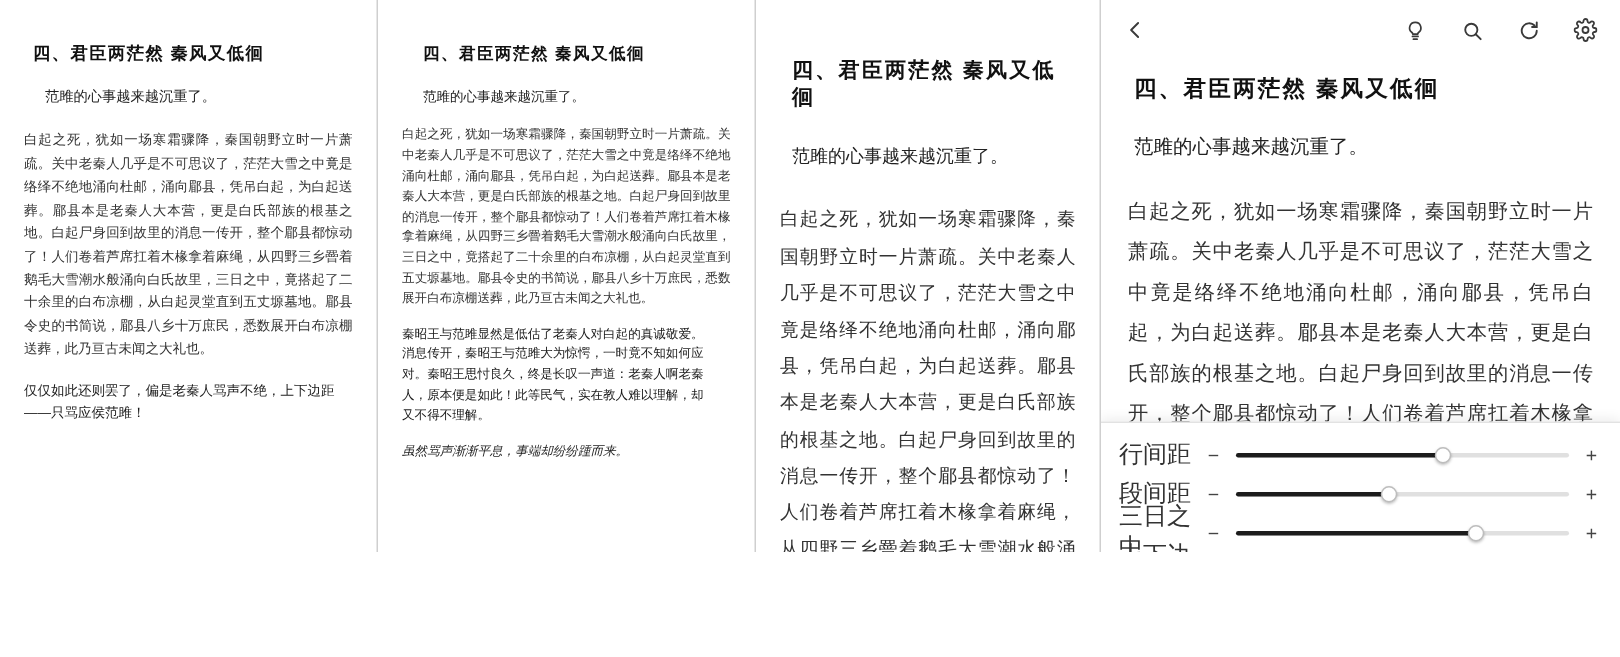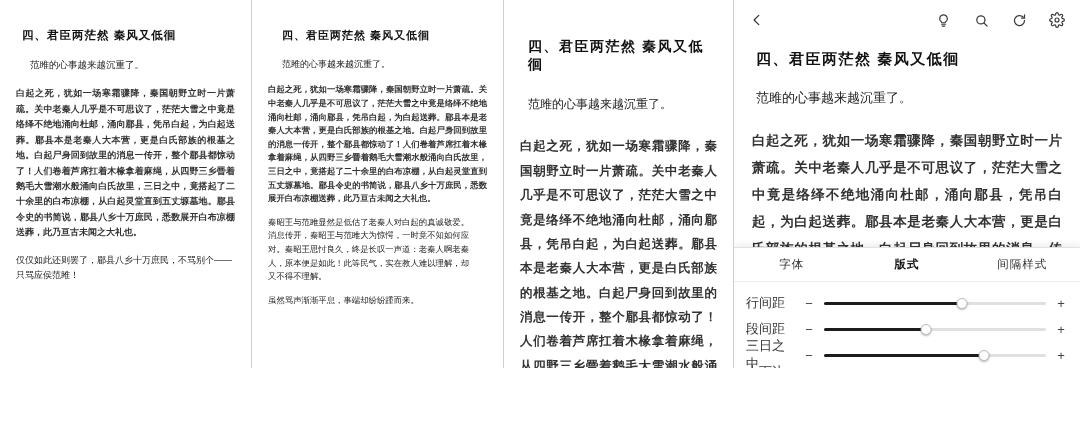--- a/index.html
+++ b/index.html
@@ -36,34 +36,33 @@
     font-weight: bold;
     color: #111;
     letter-spacing: 1px;
   }
   .lead {
     color: #222;
   }
   .para {
     color: #333;
     text-align: justify;
-    font-weight: bold;
   }
   
   .p1 .title { font-size: 11.5px; margin: 12px 0 14px 6px; }
   .p1 .lead  { font-size: 9.5px; margin: 0 0 14px 14px; line-height: 1.6; }
   .p1 .para  { font-size: 9px; line-height: 1.72; margin: 0 0 12px 0; }
   .p1 .para2 { font-size: 9px; line-height: 1.72; margin: 0; }
 
   
   .p2 .title { font-size: 11px; margin: 12px 0 14px 14px; }
   .p2 .lead  { font-size: 9px; margin: 0 0 12px 14px; line-height: 1.6; }
   .p2 .para  { font-size: 8.4px; line-height: 1.62; margin: 0 0 10px 0; }
   .p2 .para2 { font-size: 8.4px; line-height: 1.62; margin: 0 15px 10px 0; }
-  .p2 .para3 { font-size: 8.4px; line-height: 1.62; margin: 0; }
+  .p2 .para3 { font-size: 8.4px; line-height: 1.62; margin: 0; font-style: italic; }
 
   
   .p3 .title { font-size: 14px; margin: 22px 0 20px 8px; letter-spacing: 1.5px; }
   .p3 .lead  { font-size: 12px; margin: 0 0 20px 8px; line-height: 1.7; }
   .p3 .para  { font-size: 12.5px; line-height: 1.95; margin: 0; text-align: justify; }
 
   
   .p4 { background: #ffffff; display: flex; flex-direction: column; }
   .topbar {
     height: 40px;
@@ -109,21 +108,21 @@
   .sheet-tab.active { color: #111; font-weight: bold; }
   .rows { padding: 8px 12px 6px 12px; }
   .row {
     display: flex;
     align-items: center;
     height: 26px;
     gap: 8px;
   }
   .row-label {
     width: 48px;
-    font-size: 13px;
+    font-size: 16px;
     color: #333;
     flex: none;
   }
   .minus, .plus {
     width: 14px;
     text-align: center;
     font-size: 13px;
     color: #444;
     flex: none;
     line-height: 1;
@@ -233,21 +232,21 @@
 </head>
 <body>
 
 <div class="stage">
 
   <div class="panel p1">
     <div class="reader-body">
       <div class="title">四、君臣两茫然 秦风又低徊</div>
       <div class="lead">范雎的心事越来越沉重了。</div>
       <div class="para">白起之死，犹如一场寒霜骤降，秦国朝野立时一片萧疏。关中老秦人几乎是不可思议了，茫茫大雪之中竟是络绎不绝地涌向杜邮，涌向郿县，凭吊白起，为白起送葬。郿县本是老秦人大本营，更是白氏部族的根基之地。白起尸身回到故里的消息一传开，整个郿县都惊动了！人们卷着芦席扛着木椽拿着麻绳，从四野三乡罾着鹅毛大雪潮水般涌向白氏故里，三日之中，竟搭起了二十余里的白布凉棚，从白起灵堂直到五丈塬墓地。郿县令史的书简说，郿县八乡十万庶民，悉数展开白布凉棚送葬，此乃亘古未闻之大礼也。</div>
-      <div class="para2">仅仅如此还则罢了，郿县八乡十万庶民，不骂别个——只骂应侯范雎！</div>
+      <div class="para2">仅仅如此还则罢了，偏是老秦人骂声不绝，上下边距——只骂应侯范雎！</div>
     </div>
     <div class="statusbar">
       <span>17:09</span>
       <span class="batt"></span>
     </div>
   </div>
 
   <div class="panel p2">
     <div class="reader-body">
       <div class="title">四、君臣两茫然 秦风又低徊</div>
@@ -309,25 +308,20 @@
       </div>
     </div>
 
     <div class="reader-body">
       <div class="title">四、君臣两茫然 秦风又低徊</div>
       <div class="lead">范雎的心事越来越沉重了。</div>
       <div class="para">白起之死，犹如一场寒霜骤降，秦国朝野立时一片萧疏。关中老秦人几乎是不可思议了，茫茫大雪之中竟是络绎不绝地涌向杜邮，涌向郿县，凭吊白起，为白起送葬。郿县本是老秦人大本营，更是白氏部族的根基之地。白起尸身回到故里的消息一传开，整个郿县都惊动了！人们卷着芦席扛着木椽拿着麻绳，从四野三乡罾着鹅毛大雪潮水般涌向白氏故里，三日之中，竟搭起了二十余里的白布凉棚，从白起灵堂直到五丈塬墓地。郿县令史的书简说，郿县八乡十万庶民，悉数展开白布凉棚送葬，此乃亘古未闻之大礼也。</div>
     </div>
 
     <div class="sheet">
-      <div class="sheet-tabs">
-        <div class="sheet-tab">字体</div>
-        <div class="sheet-tab active">版式</div>
-        <div class="sheet-tab">间隔样式</div>
-      </div>
 
       <div class="rows">
         <div class="row">
           <span class="row-label">行间距</span>
           <span class="minus">−</span>
           <span class="slider">
             <span class="track"></span>
             <span class="fill" style="width: 62%;"></span>
             <span class="knob" style="left: 62%;"></span>
           </span>

